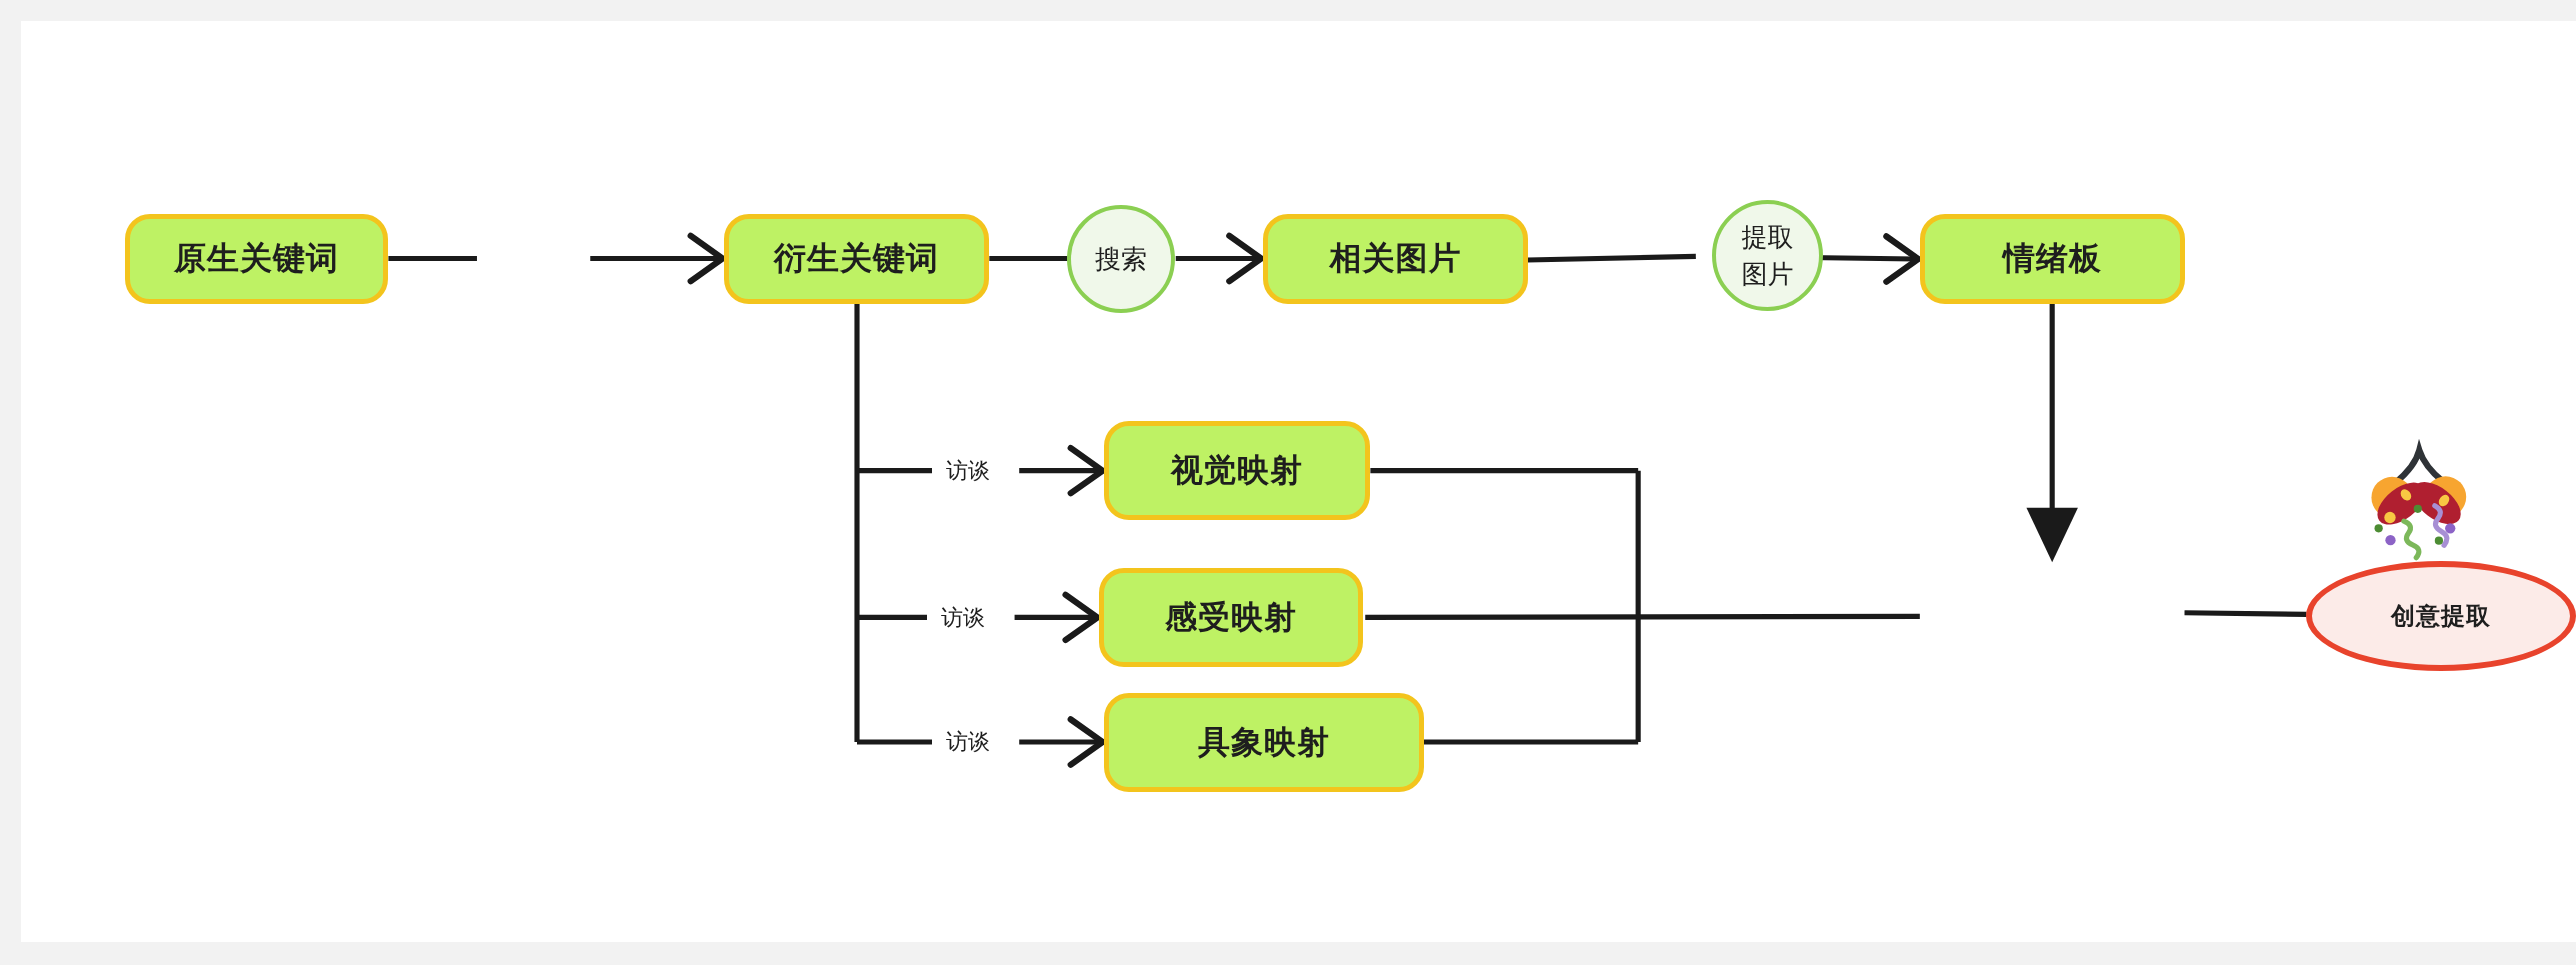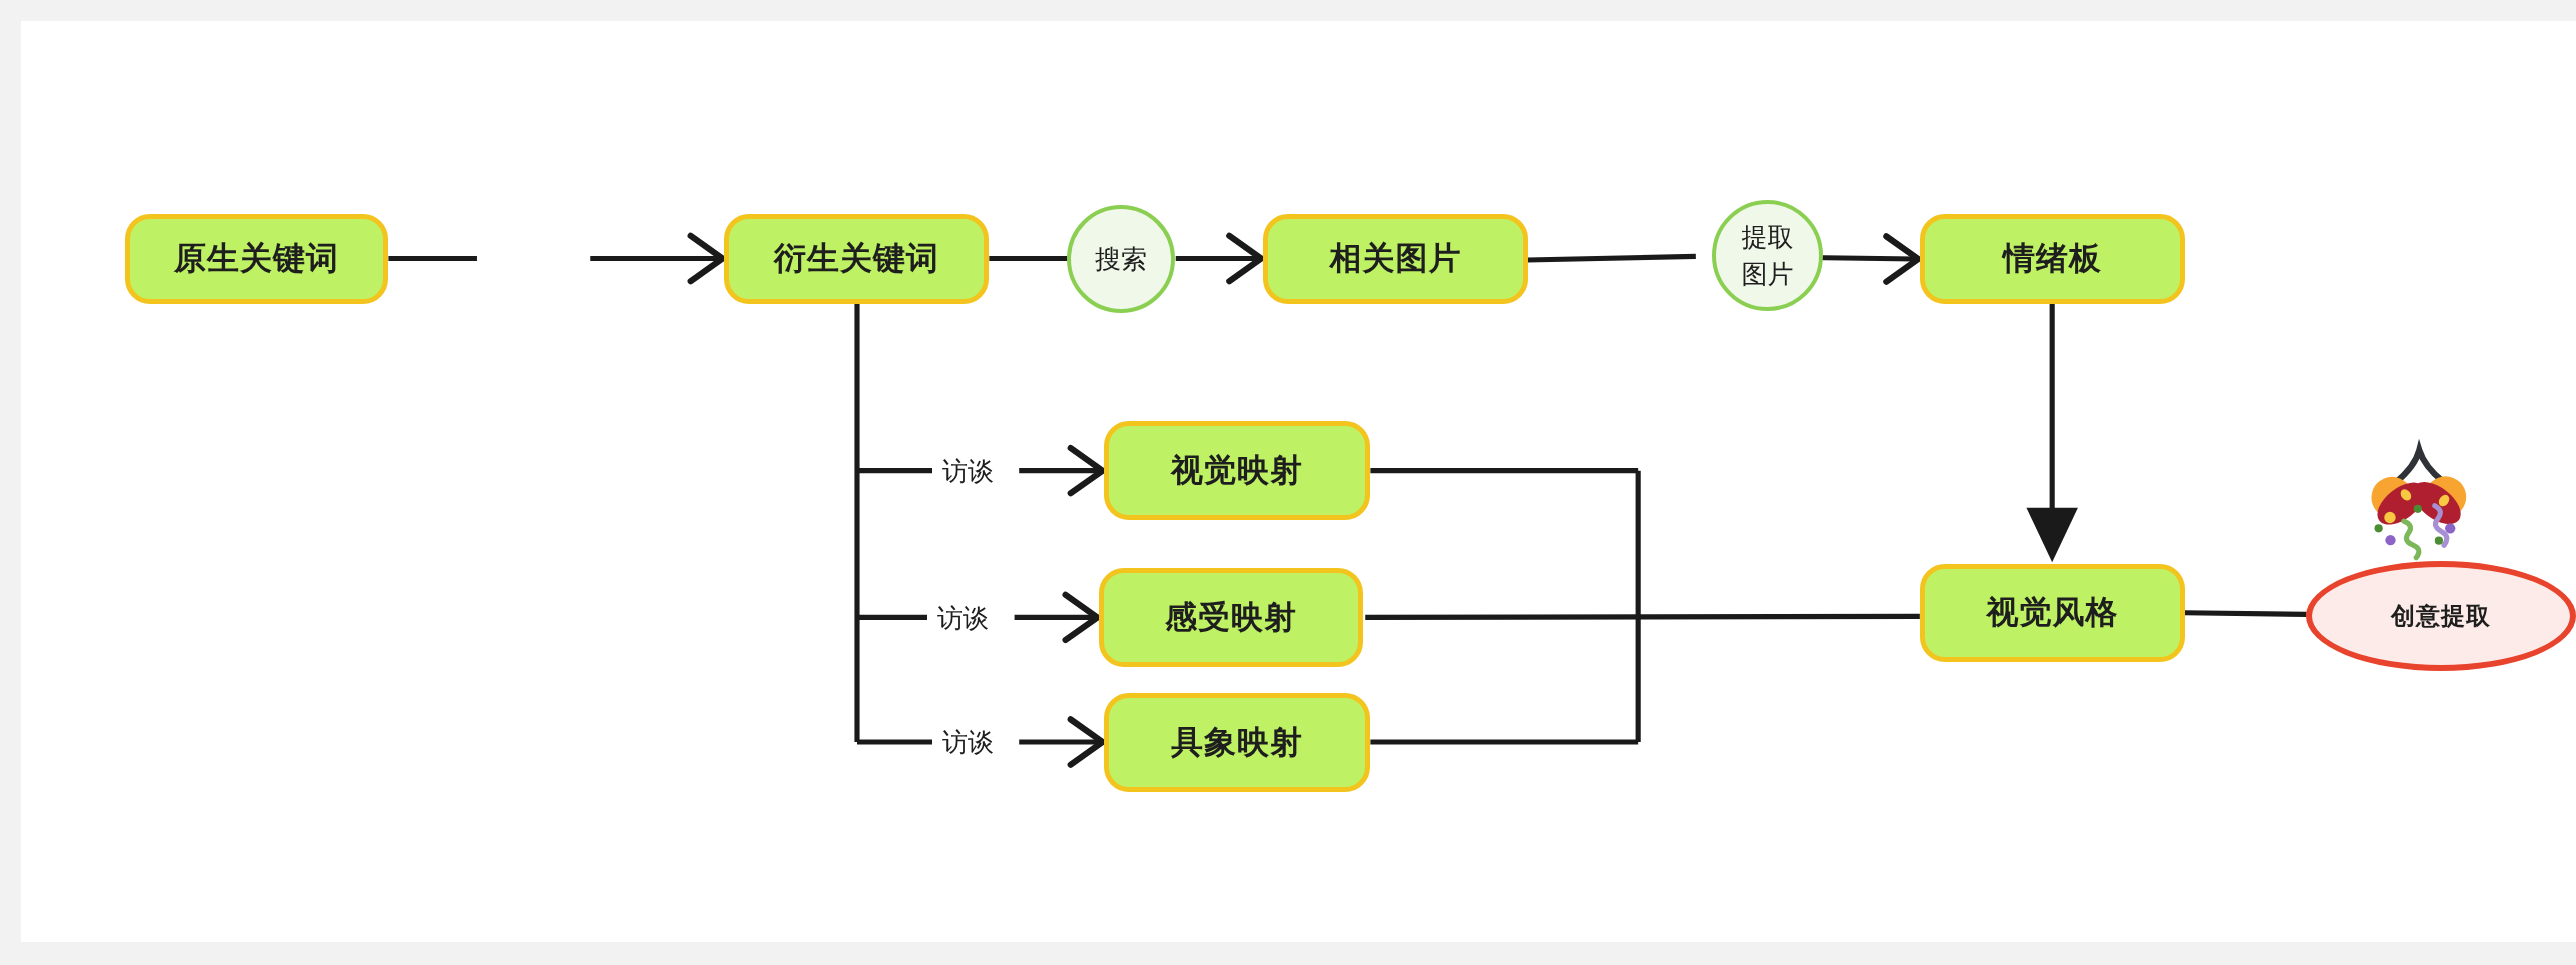--- a/index.html
+++ b/index.html
@@ -11,21 +11,21 @@
   .ah{stroke:#1a1a1a;stroke-width:12;fill:none;stroke-linecap:round;stroke-linejoin:round;}
   .node{position:absolute;z-index:2;display:flex;align-items:center;justify-content:center;
         box-sizing:border-box;text-align:center;}
   .pbox{background:#bef264;border:5.2px solid #f3c41d;border-radius:25px;}
   .pbox span{font-size:32px;font-weight:700;letter-spacing:1px;}
   .pcircle{background:#f0f8ea;border:4.6px solid #8bcf52;border-radius:50%;flex-direction:column;}
   .pcircle span{font-size:26px;font-weight:400;line-height:37px;}
   .pellipse{background:#fcebe8;border:6.7px solid #e8432c;border-radius:50%;}
   .pellipse span{font-size:24px;font-weight:700;letter-spacing:1px;}
   .edge-label{position:absolute;z-index:2;display:flex;align-items:center;justify-content:center;
-        font-size:26px;font-weight:400;color:#1e1e1e;background:#ffffff;}
+        font-size:22px;font-weight:400;color:#1e1e1e;background:#ffffff;}
 </style>
 </head>
 <body>
 
 <div id="page">
   <div id="surface"></div>
 
   <svg id="wires" viewBox="0 0 5334 1874">
 
     <path class="edge" d="M 753 502 H 925"></path>
@@ -101,24 +101,21 @@
   <div class="edge-label" style="left:932px;top:453px;width:72px;height:36px">访谈</div>
   <div class="edge-label" style="left:927px;top:600px;width:72px;height:36px">访谈</div>
   <div class="edge-label" style="left:932px;top:724px;width:72px;height:36px">访谈</div>
 
   <div class="node pbox" style="left:1104px;top:421px;width:266px;height:99px">
     <span>视觉映射</span>
   </div>
   <div class="node pbox" style="left:1099px;top:568px;width:264px;height:99px">
     <span>感受映射</span>
   </div>
-  <div class="node pbox" style="left:1104px;top:693px;width:266px;height:99px">
+  <div class="node pbox" style="left:1104px;top:693px;width:320px;height:99px">
     <span>具象映射</span>
   </div>
 
-  <div class="node pbox" style="left:1920px;top:564px;width:265px;height:98px">
-    <span>视觉风格</span>
-  </div>
   <div class="node pellipse" style="left:2306px;top:561px;width:270px;height:110px">
     <span>创意提取</span>
   </div>
 </div>
 
 
 </body></html>

